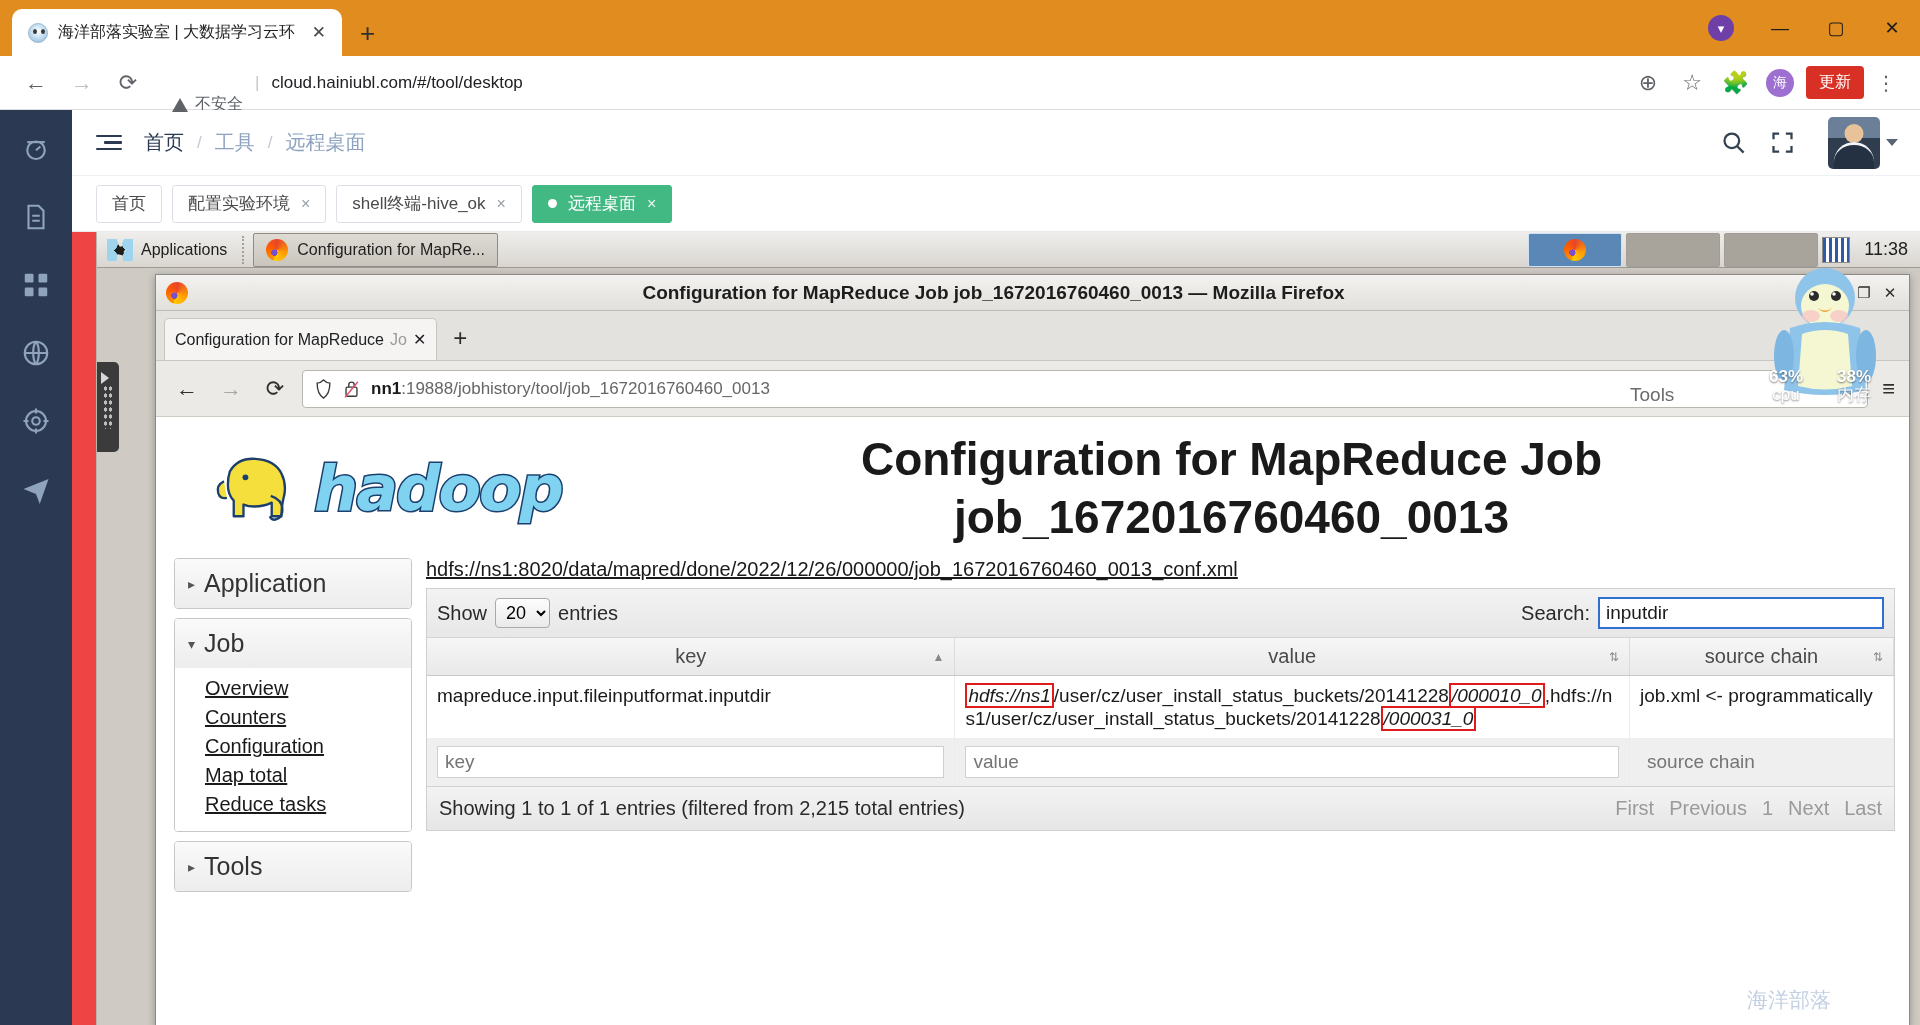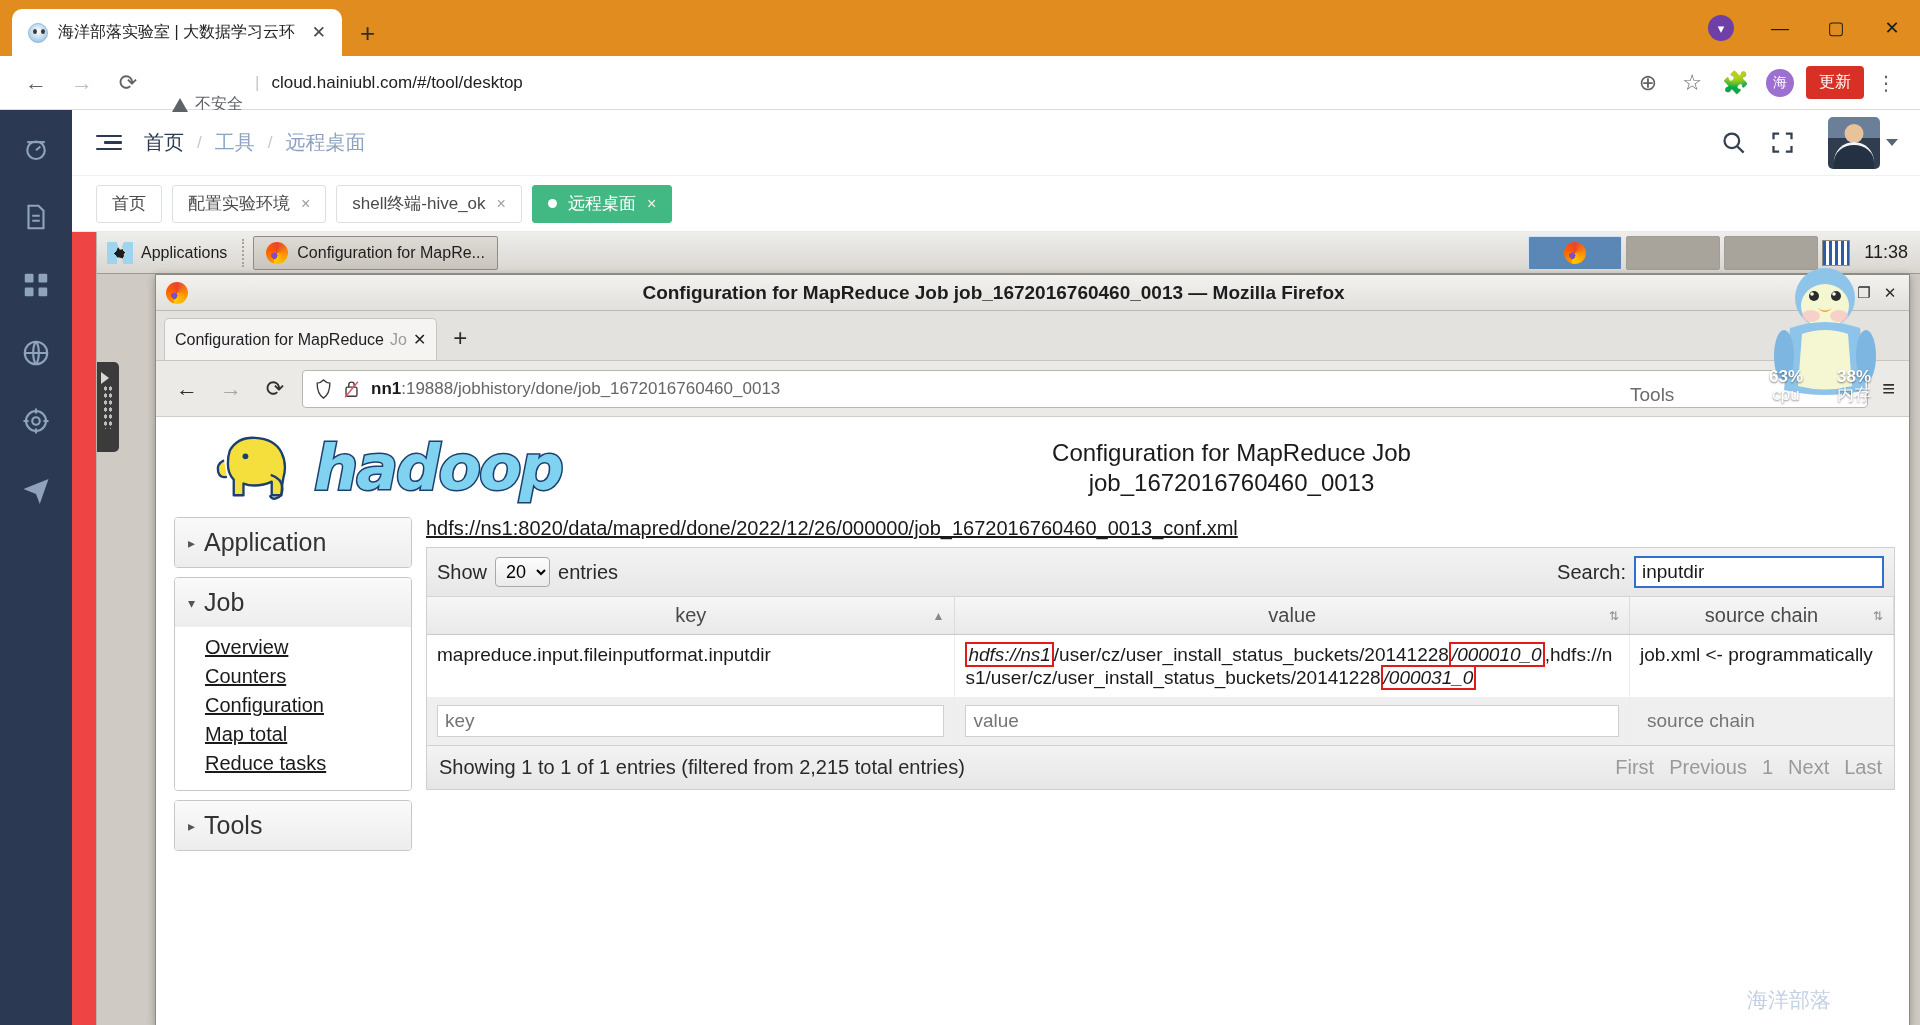--- a/index.html
+++ b/index.html
@@ -265,21 +265,21 @@
   .desktop {
     flex: 1;
     background: #cfcbc4;
     position: relative;
     overflow: hidden;
     margin-left: 24px;
     border-left: 1px solid #b9b5ad;
   }
 
   .xfce-panel {
-    height: 42px;
+    height: 36px;
     background: linear-gradient(#efeeec, #d9d6d0);
     border-bottom: 1px solid #9d9a94;
     display: flex;
     align-items: center;
     padding: 0 4px;
     gap: 2px;
     font-size: 16px;
     color: #1e1e1e;
   }
   .xfce-app {
@@ -457,22 +457,22 @@
     line-height: 1;
   }
   .elephant {
     width: 98px; height: 74px;
     margin-right: 4px;
     flex: 0 0 auto;
   }
   .page-h1 {
     flex: 1;
     text-align: center;
-    font-size: 24px;
-    font-weight: normal;
+    font-size: 46px;
+    font-weight: bold;
     color: #1a1a1a;
     line-height: 1.25;
     padding-right: 32px;
   }
 
   .hadoop-body { display: flex; gap: 0; padding: 6px 14px 0 18px; }
   .side-nav { width: 238px; flex: 0 0 238px; }
   .acc {
     border: 1px solid #c7c7c7;
     border-radius: 4px;
@@ -525,21 +525,21 @@
     border-radius: 4px;
     background: linear-gradient(#fdfdfd,#eaeaea);
     font-size: 18px;
     padding: 0 6px;
     font-family: "Liberation Sans", sans-serif;
     cursor: pointer;
   }
   .dt-top .sp { flex: 1; }
   .search-lbl { font-size: 20px; }
   .search-inp {
-    width: 250px;
+    width: 286px;
     height: 32px;
     border: 2px solid #2f6fd0;
     background: #fff;
     font-size: 19px;
     padding: 0 6px;
     font-family: "Liberation Sans", sans-serif;
     color: #1a1a1a;
     outline: none;
   }
   table.dt { width: 100%; border-collapse: collapse; table-layout: fixed; }
@@ -876,21 +876,21 @@
           <span class="ff-nav-ico">⟳</span>
           <div class="ff-url">
             <svg class="shield" viewBox="0 0 18 22" fill="none" stroke="#3a3a3a" stroke-width="1.5">
                 <path d="M9 1C6 4 3 4.5 2 4.5c0 9 3 14 7 16.5 4-2.5 7-7.5 7-16.5-1 0-4-.5-7-3.5z"></path>
               </svg>
             <svg class="shield" viewBox="0 0 18 22" fill="none" stroke="#3a3a3a" stroke-width="1.5">
                 <rect x="3" y="9" width="12" height="10" rx="1.5"></rect>
                 <path d="M6 9V6.5a3 3 0 016 0V9"></path>
                 <path d="M2 20L16 3" stroke="#e0506b" stroke-width="1.6"></path>
               </svg>
-            <span class="ff-url-text"><b>nn1</b><span>:19888/jobhistory/done/job_1672016760460_0013</span></span>
+            <span class="ff-url-text"><b>nn1</b><span>:19888/jobhistory/tool/job_1672016760460_0013</span></span>
             <span class="star">☆</span>
           </div>
           <span class="ff-menu">≡</span>
         </div>
 
         <div class="ffpage">
 
           <div class="hadoop-head">
             <div class="hadoop-logo">
               <svg class="elephant" viewBox="0 0 100 76">

